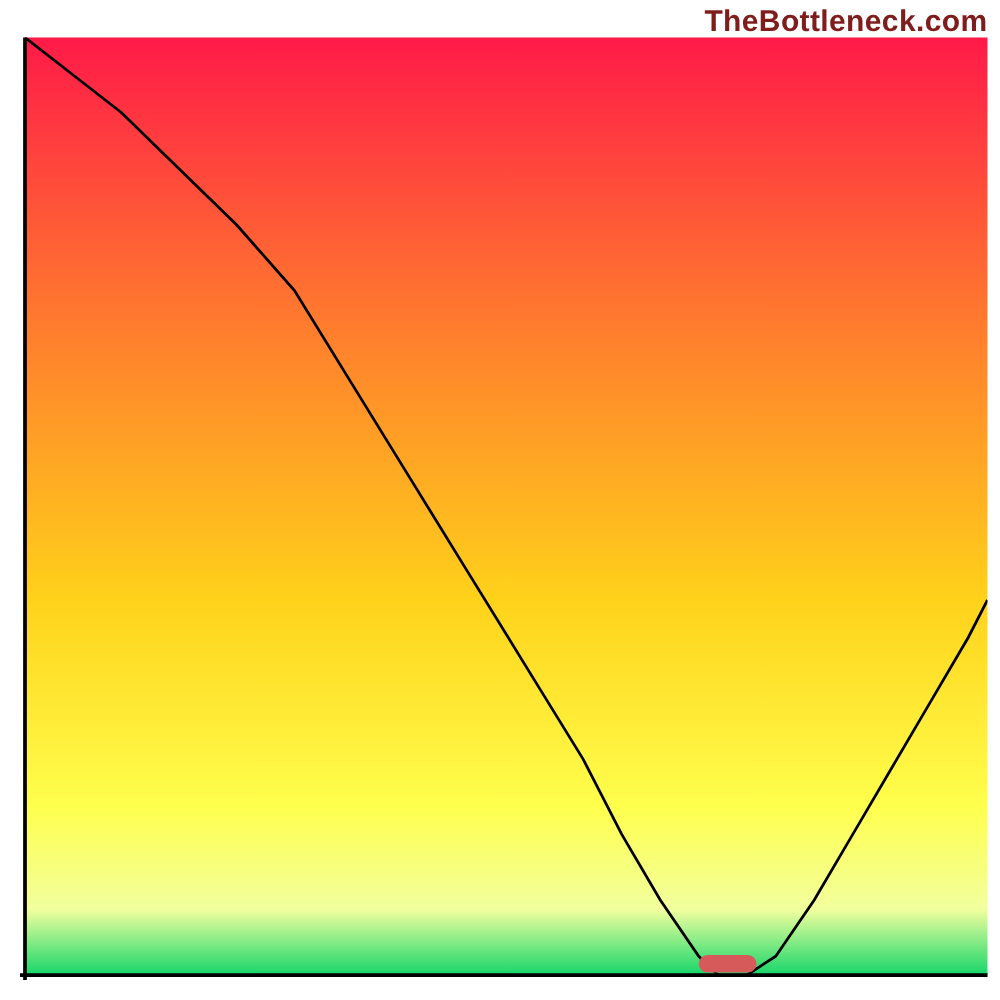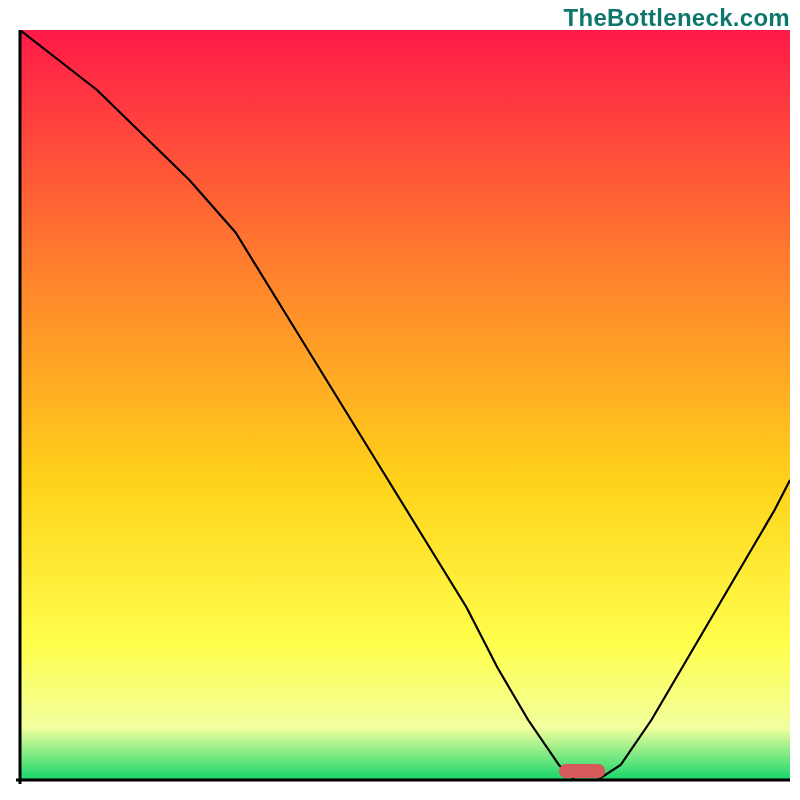--- a/index.html
+++ b/index.html
@@ -14,21 +14,21 @@
     position: relative;
     width: 800px;
     height: 800px;
   }
   .attribution {
     position: absolute;
     top: 4px;
     right: 10px;
     font-size: 24px;
     font-weight: 600;
-    color: #0f766e;
+    color: #7f1d1d;
     letter-spacing: 0.3px;
   }
   svg.chart {
     position: absolute;
     top: 0;
     left: 0;
     width: 800px;
     height: 800px;
     display: block;
   }

